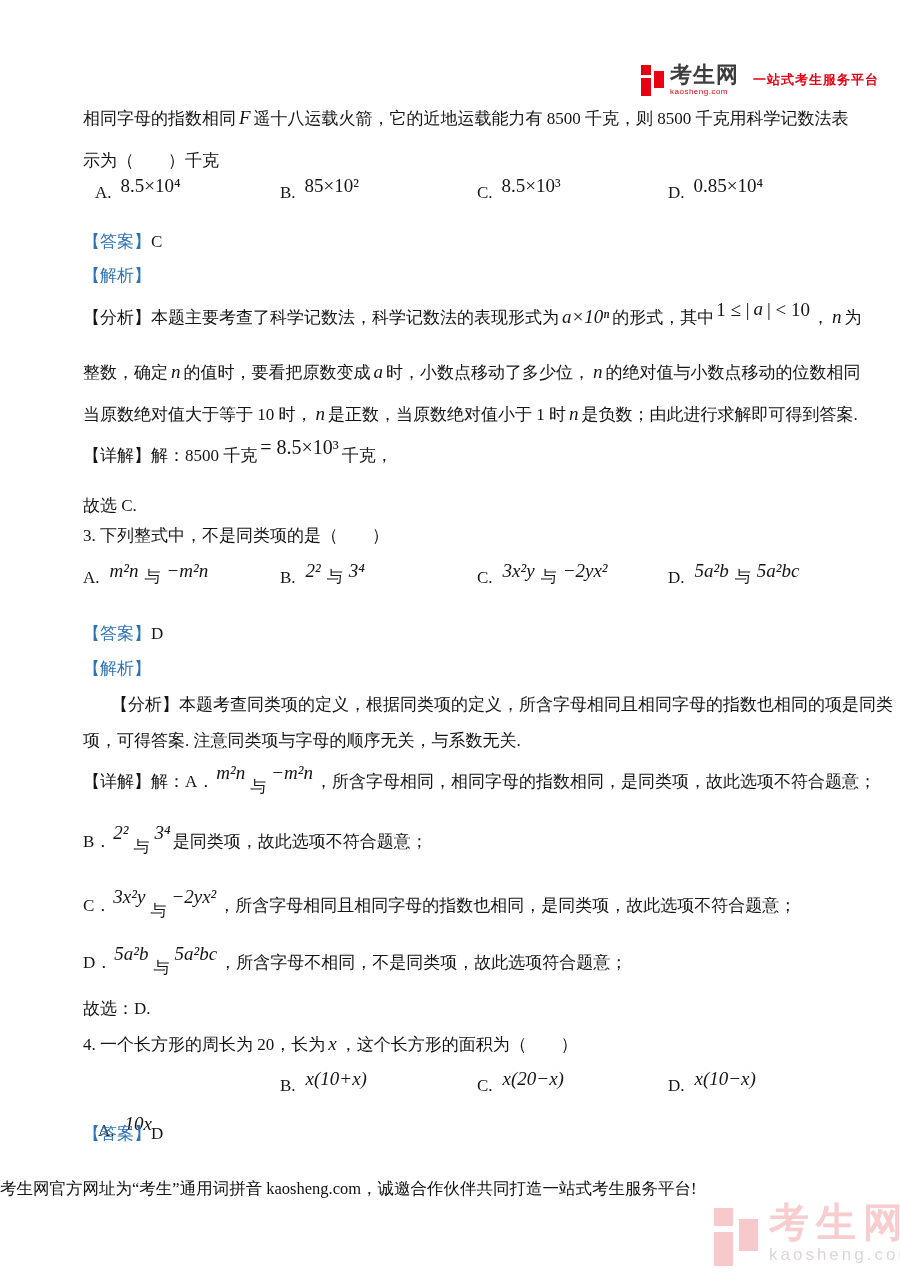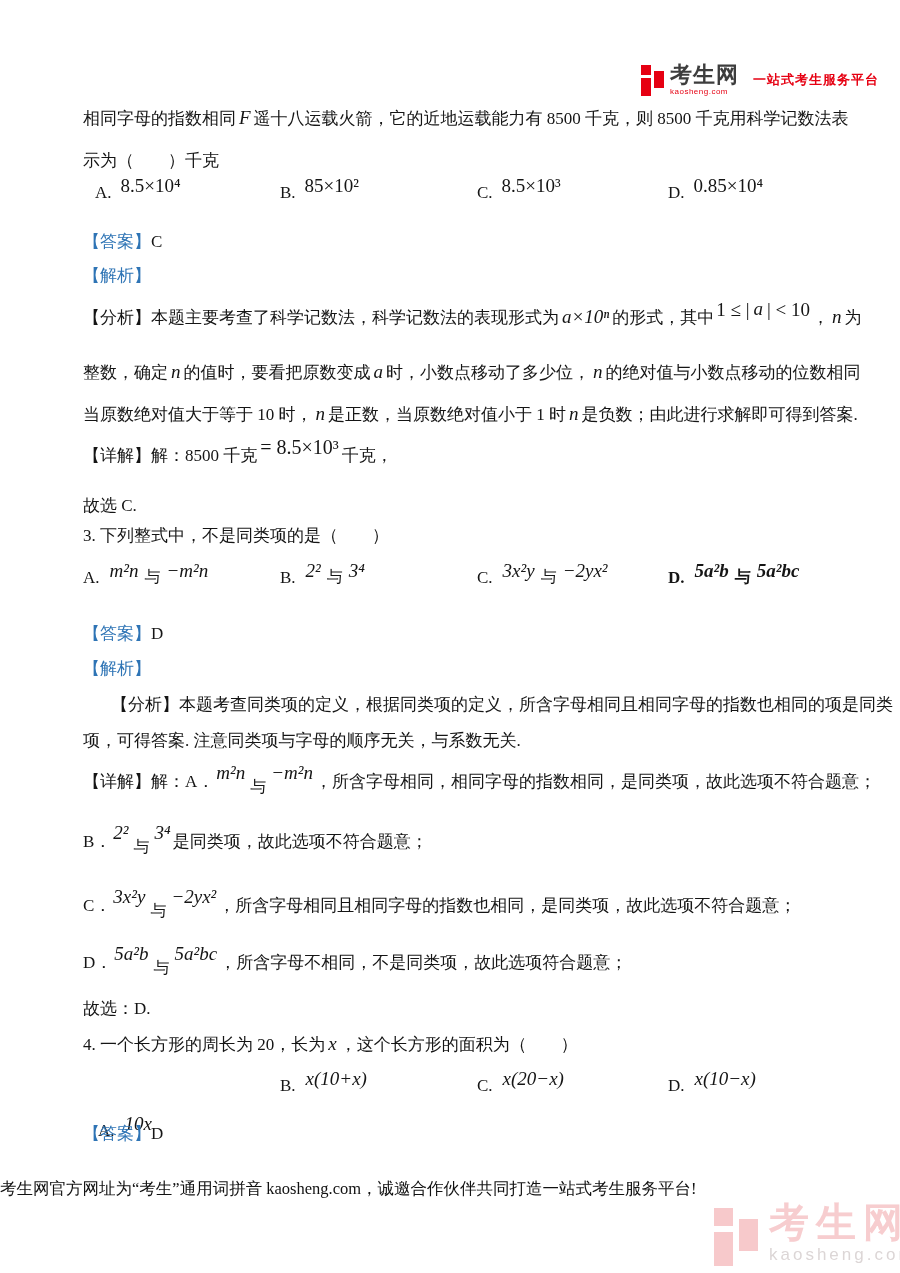--- a/index.html
+++ b/index.html
@@ -75,21 +75,21 @@
     <div class="line" style="top: 303px;"><span class="s-t">【分析】本题主要考查了科学记数法，科学记数法的表现形式为</span><span class="s-m">a×10ⁿ</span><span class="s-t">的形式，其中</span><span class="s-fr">1 ≤ |</span><span class="s-mr">a</span><span class="s-fr">| &lt; 10</span><span class="s-t">，</span><span class="s-m">n</span><span class="s-t">为</span></div>
     <div class="line" style="top: 358px;"><span class="s-t">整数，确定</span><span class="s-m">n</span><span class="s-t">的值时，要看把原数变成</span><span class="s-m">a</span><span class="s-t">时，小数点移动了多少位，</span><span class="s-m">n</span><span class="s-t">的绝对值与小数点移动的位数相同</span></div>
     <div class="line" style="top: 400px;"><span class="s-t">当原数绝对值大于等于 10 时，</span><span class="s-m">n</span><span class="s-t">是正数，当原数绝对值小于 1 时</span><span class="s-m">n</span><span class="s-t">是负数；由此进行求解即可得到答案.</span></div>
     <div class="line" style="top: 441px;"><span class="s-t">【详解】解：8500 千克</span><span class="s-F">= 8.5×10³</span><span class="s-t">千克，</span></div>
     <div class="line" style="top: 492px;"><span class="s-t">故选 C.</span></div>
     <div class="line" style="top: 522px;"><span class="s-t">3. 下列整式中，不是同类项的是（　　）</span></div>
     <div class="line options" style="top: 557px;">
       <span class="opt" style="left: 0px;"><span class="opt-label">A.</span><span class="s-m">m²n</span><span class="s-j">与</span><span class="s-m">−m²n</span></span>
       <span class="opt" style="left: 197px;"><span class="opt-label">B.</span><span class="s-m">2²</span><span class="s-j">与</span><span class="s-m">3⁴</span></span>
       <span class="opt" style="left: 394px;"><span class="opt-label">C.</span><span class="s-m">3x²y</span><span class="s-j">与</span><span class="s-m">−2yx²</span></span>
-      <span class="opt" style="left: 585px; font-weight: bold;"><span class="opt-label">D.</span><span class="s-m">5a²b</span><span class="s-j">与</span><span class="s-m">5a²bc</span></span>
+      <span class="opt" style="left: 585px;"><span class="opt-label">D.</span><span class="s-m">5a²b</span><span class="s-j">与</span><span class="s-m">5a²bc</span></span>
     </div>
     <div class="line" style="top: 620px;"><span class="s-b">【答案】</span><span class="s-t">D</span></div>
     <div class="line" style="top: 655px;"><span class="s-b">【解析】</span></div>
     <div class="line" style="top: 691px; margin-left: 28px;"><span class="s-t">【分析】本题考查同类项的定义，根据同类项的定义，所含字母相同且相同字母的指数也相同的项是同类</span></div>
     <div class="line" style="top: 727px;"><span class="s-t">项，可得答案. 注意同类项与字母的顺序无关，与系数无关.</span></div>
     <div class="line" style="top: 767px;"><span class="s-t">【详解】解：A．</span><span class="s-mr">m²n</span><span class="s-j">与</span><span class="s-mr">−m²n</span><span class="s-t">，所含字母相同，相同字母的指数相同，是同类项，故此选项不符合题意；</span></div>
     <div class="line" style="top: 827px;"><span class="s-t">B．</span><span class="s-mr">2²</span><span class="s-j">与</span><span class="s-mr">3⁴</span><span class="s-t">是同类项，故此选项不符合题意；</span></div>
     <div class="line" style="top: 891px;"><span class="s-t">C．</span><span class="s-mr">3x²y</span><span class="s-j">与</span><span class="s-mr">−2yx²</span><span class="s-t">，所含字母相同且相同字母的指数也相同，是同类项，故此选项不符合题意；</span></div>
     <div class="line" style="top: 948px;"><span class="s-t">D．</span><span class="s-mr">5a²b</span><span class="s-j">与</span><span class="s-mr">5a²bc</span><span class="s-t">，所含字母不相同，不是同类项，故此选项符合题意；</span></div>
     <div class="line" style="top: 995px;"><span class="s-t">故选：D.</span></div>

